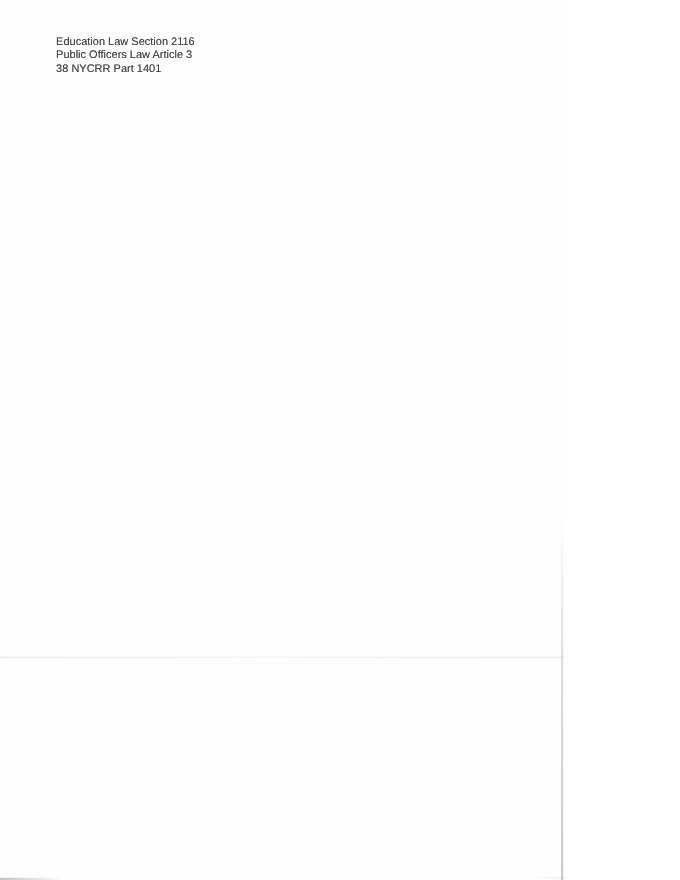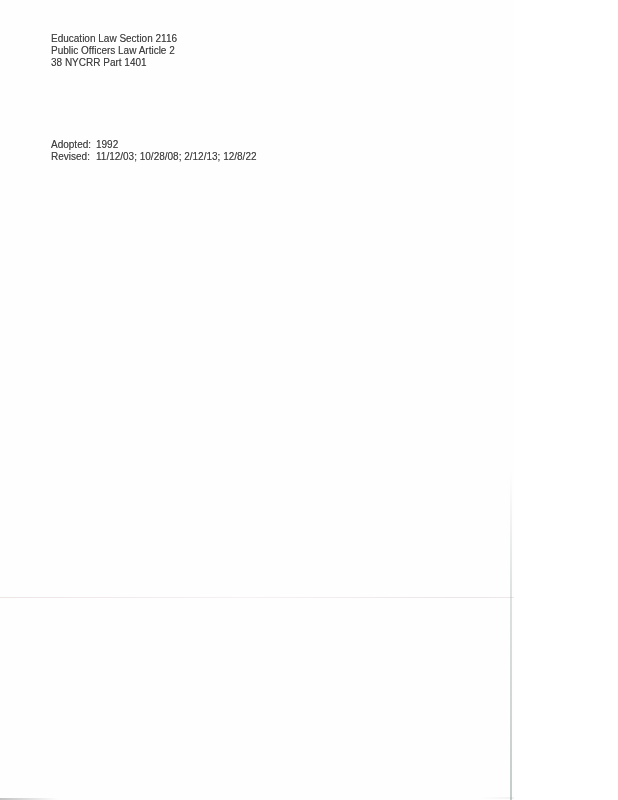--- a/index.html
+++ b/index.html
@@ -94,28 +94,24 @@
     background: linear-gradient(to right, rgba(105,105,105,0.4), rgba(120,120,120,0.0));
   }
 </style>
 </head>
 <body>
 
 <div class="page">
 
   <div class="citations">
     <div>Education Law Section 2116</div>
-    <div>Public Officers Law Article 2</div>
+    <div>Public Officers Law Article 3</div>
     <div>38 NYCRR Part 1401</div>
   </div>
 
 
-  <div class="history">
-    <div><span class="history-label">Adopted:</span><span>1992</span></div>
-    <div><span class="history-label">Revised:</span><span>11/12/03; 10/28/08; 2/12/13; 12/8/22</span></div>
-  </div>
 
   <div class="artifact-hline"></div>
   <div class="artifact-right-edge"></div>
   <div class="artifact-bottom-right"></div>
   <div class="artifact-bottom-left"></div>
 
 </div>
 
 </body></html>

